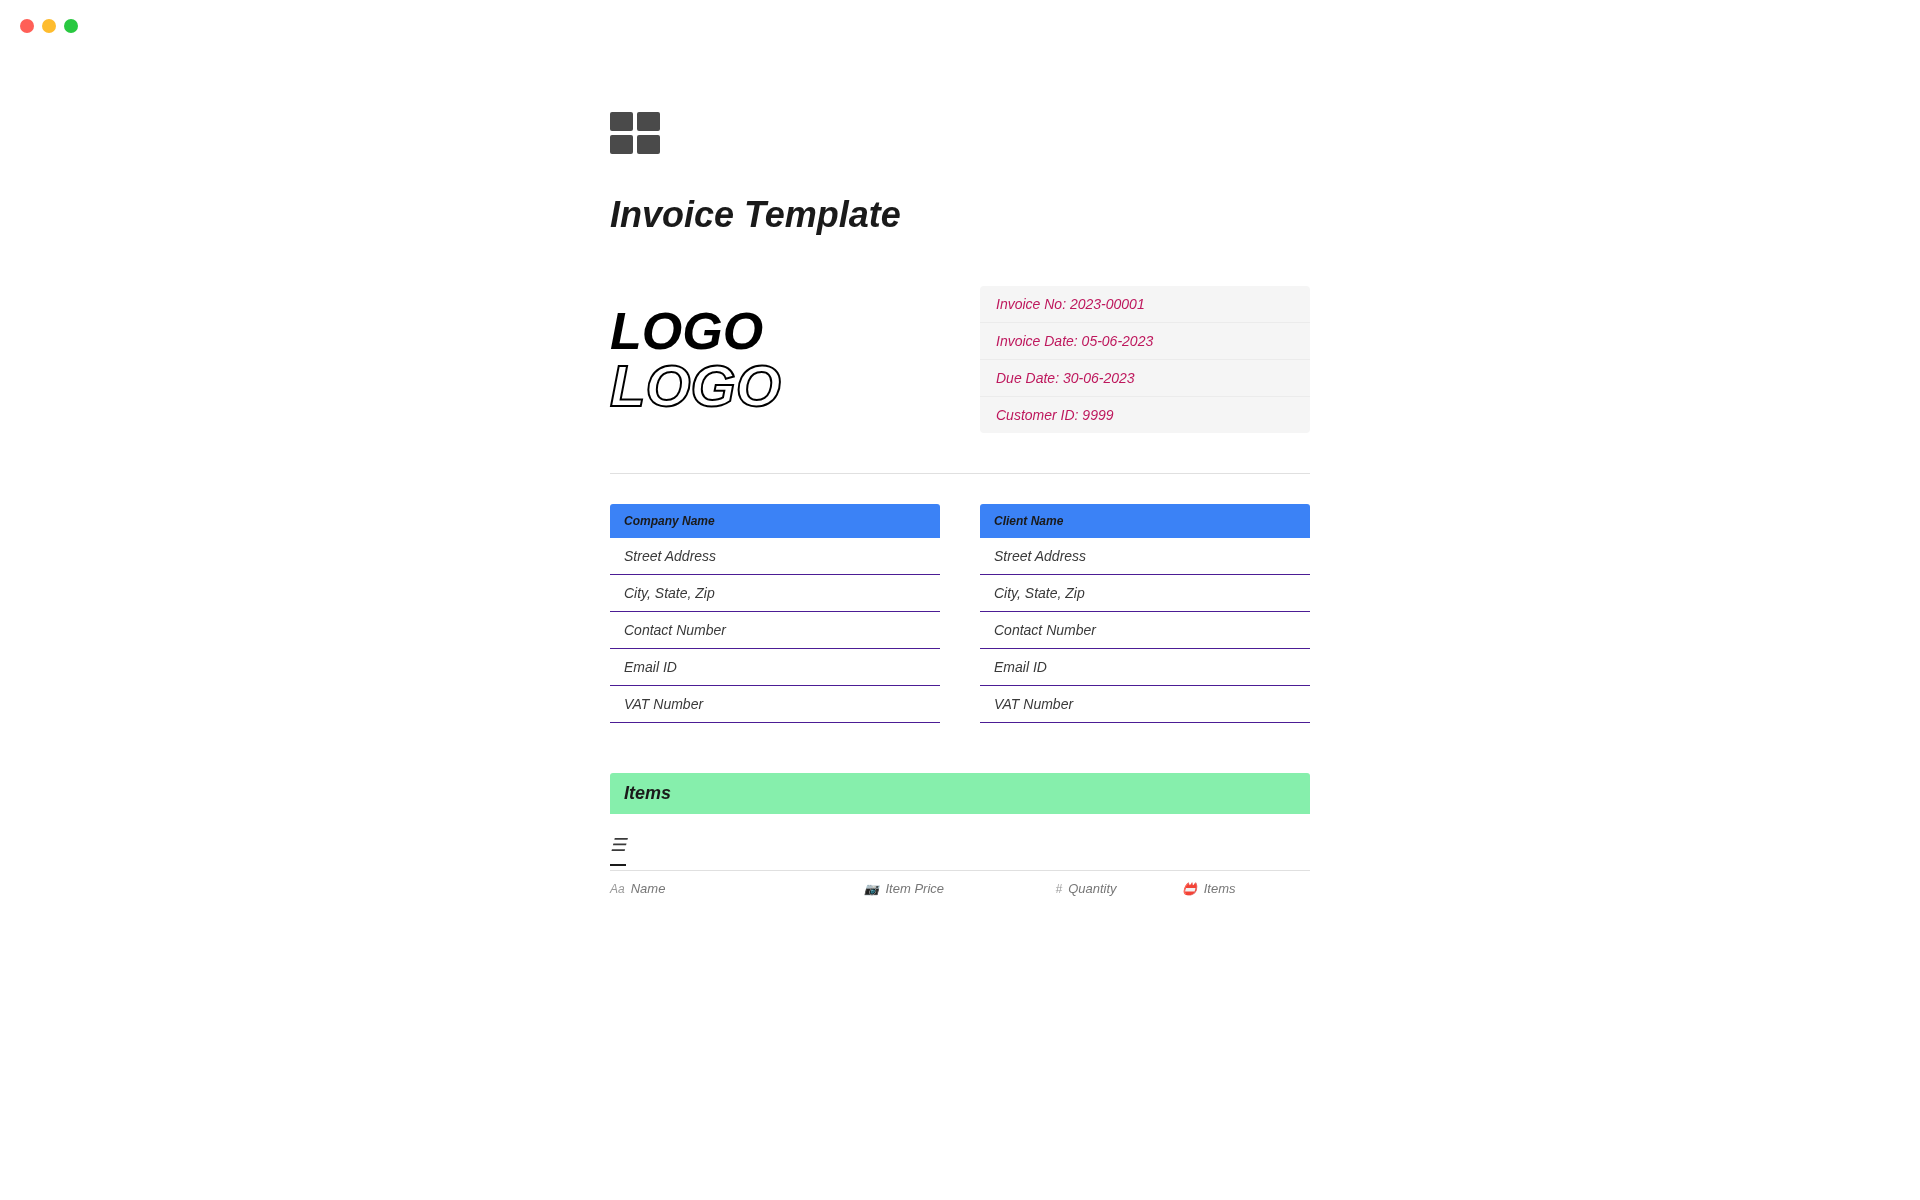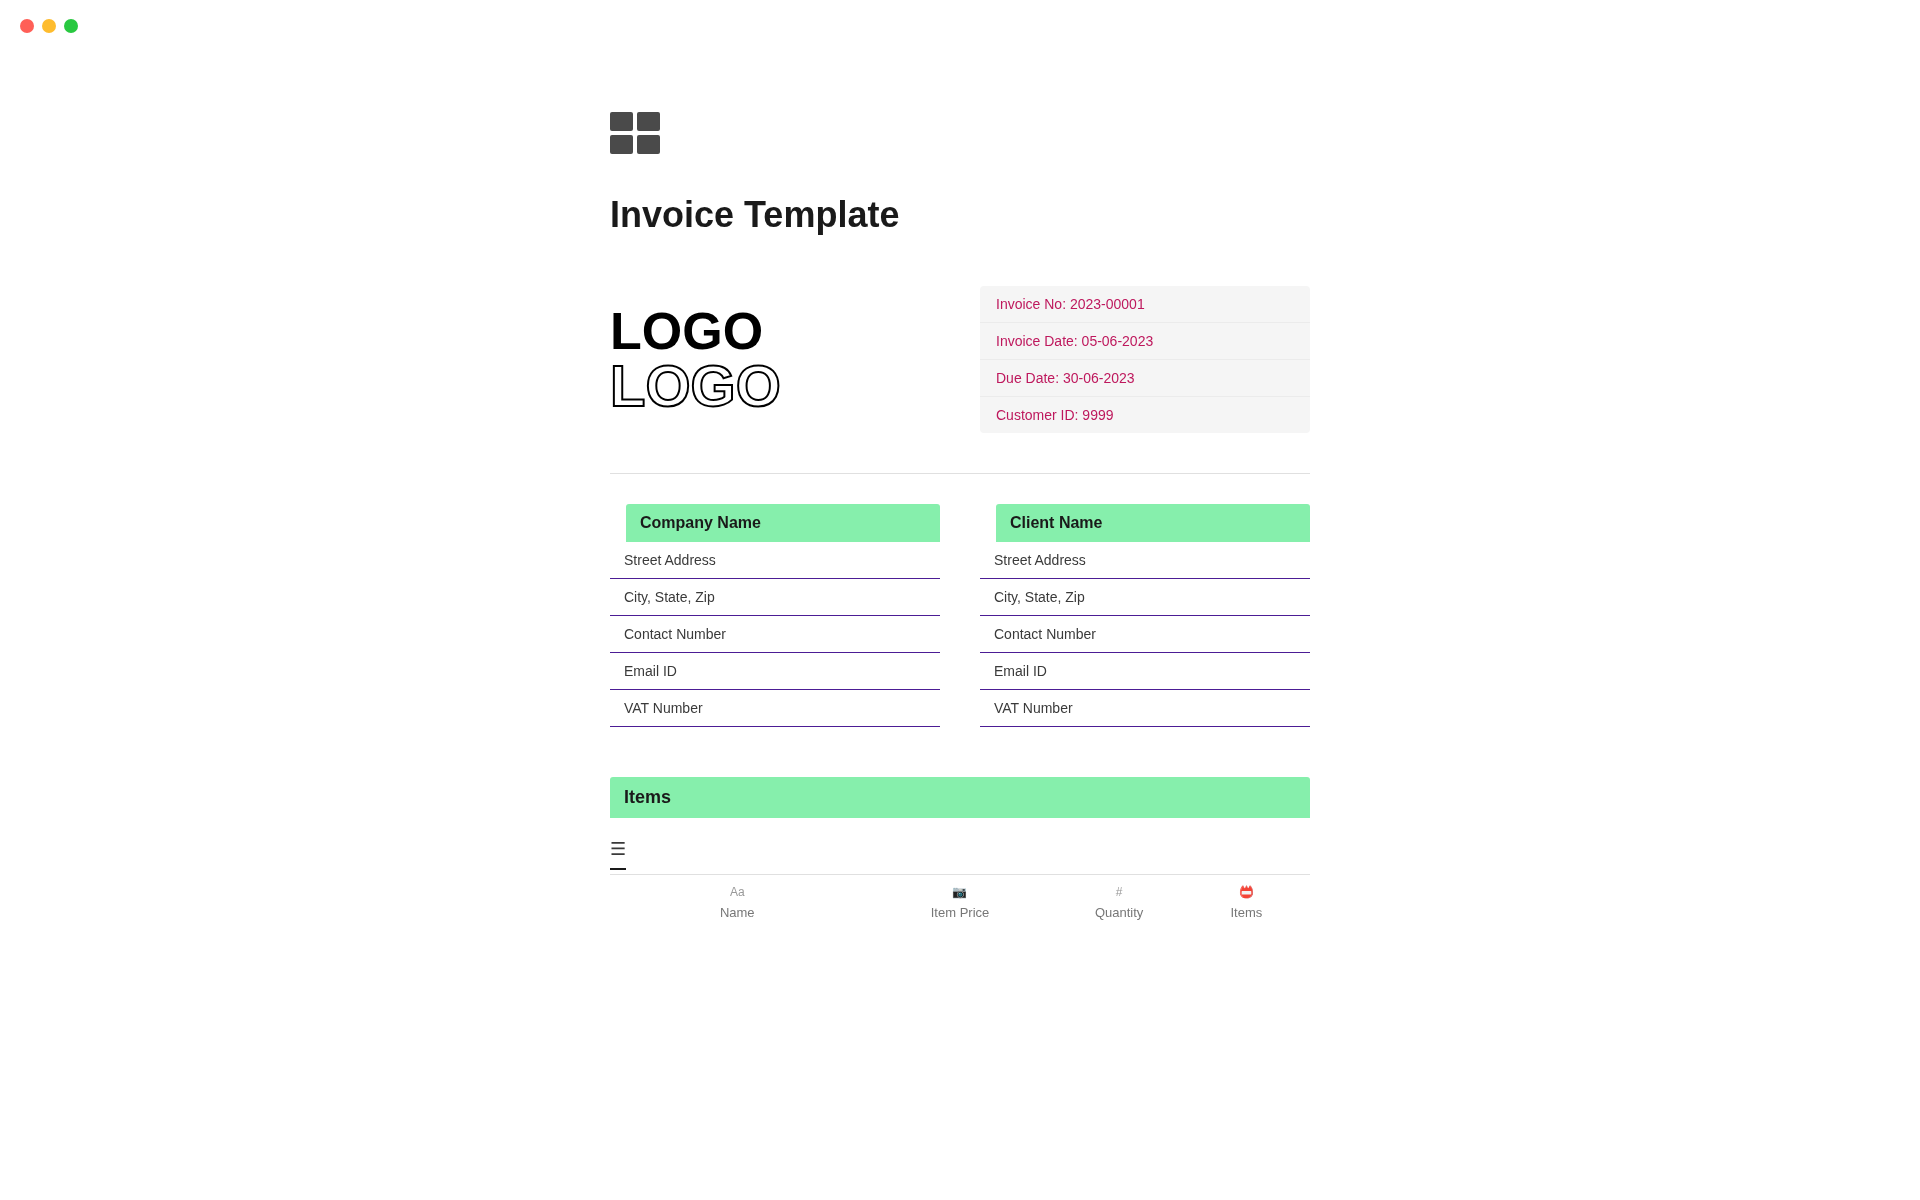--- a/index.html
+++ b/index.html
@@ -45,20 +45,21 @@
     
     .page-content {
       padding-top: 52px;
       display: flex;
       justify-content: center;
     }
 
     .invoice-container {
       width: 700px;
       padding: 60px 0 100px 0;
+      font-style: italic;
     }
 
     
     .logo-icon {
       margin-bottom: 40px;
     }
 
     .grid-icon {
       display: grid;
       grid-template-columns: 1fr 1fr;
@@ -140,28 +141,27 @@
       display: flex;
       gap: 40px;
       margin-bottom: 50px;
     }
 
     .address-block {
       flex: 1;
     }
 
     .address-header {
-      background: #86efac;
+      background: #3b82f6;
       padding: 10px 14px;
-      font-size: 16px;
+      font-size: 12px;
       font-weight: 700;
       color: #1a1a1a;
       margin-bottom: 0;
       border-radius: 3px 3px 0 0;
-      margin-left: 16px;
     }
 
     .address-field {
       padding: 10px 14px;
       font-size: 14px;
       color: #3a3a3a;
       border-bottom: 1px solid #4c1d95;
     }
 
     
@@ -197,21 +197,20 @@
       padding: 10px 0;
       border-top: 1px solid #e0e0e0;
     }
 
     .col-header {
       display: flex;
       align-items: center;
       gap: 6px;
       font-size: 13px;
       color: #777;
-      flex-direction: column;
     }
 
     .col-header .col-icon {
       font-size: 12px;
       color: #999;
     }
 
     .col-name { flex: 2; }
     .col-price { flex: 1.5; }
     .col-qty { flex: 1; }

